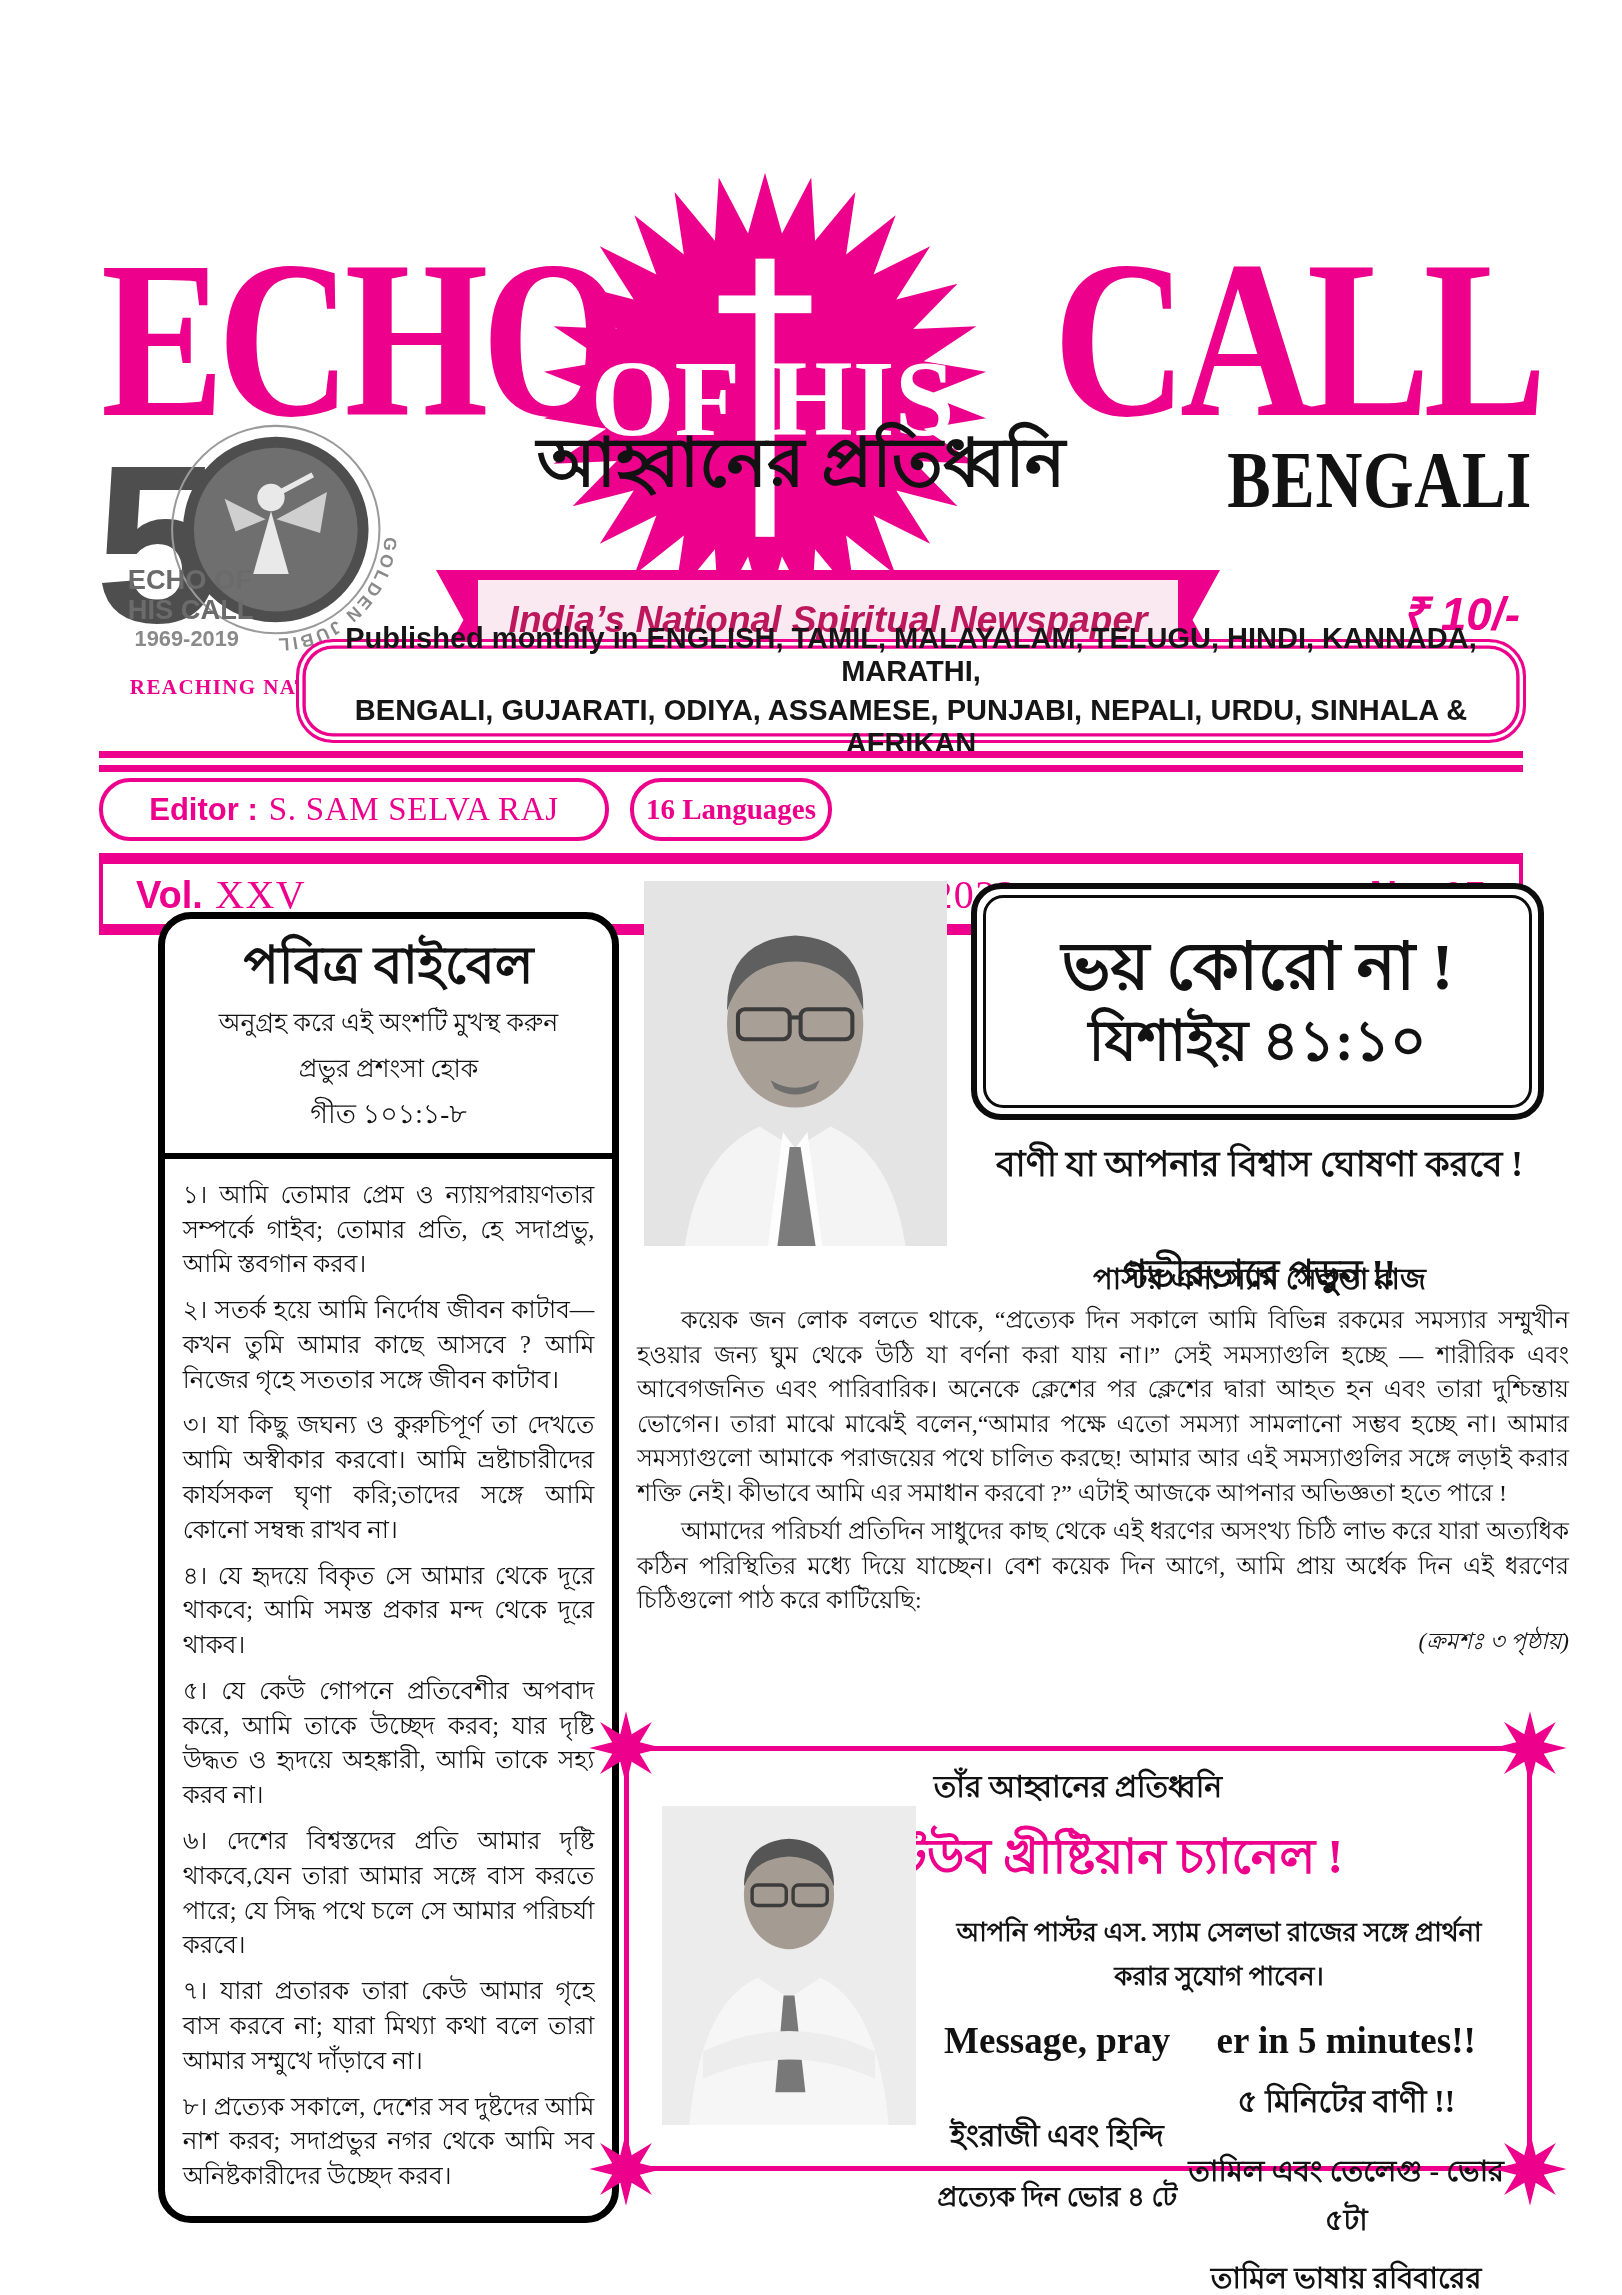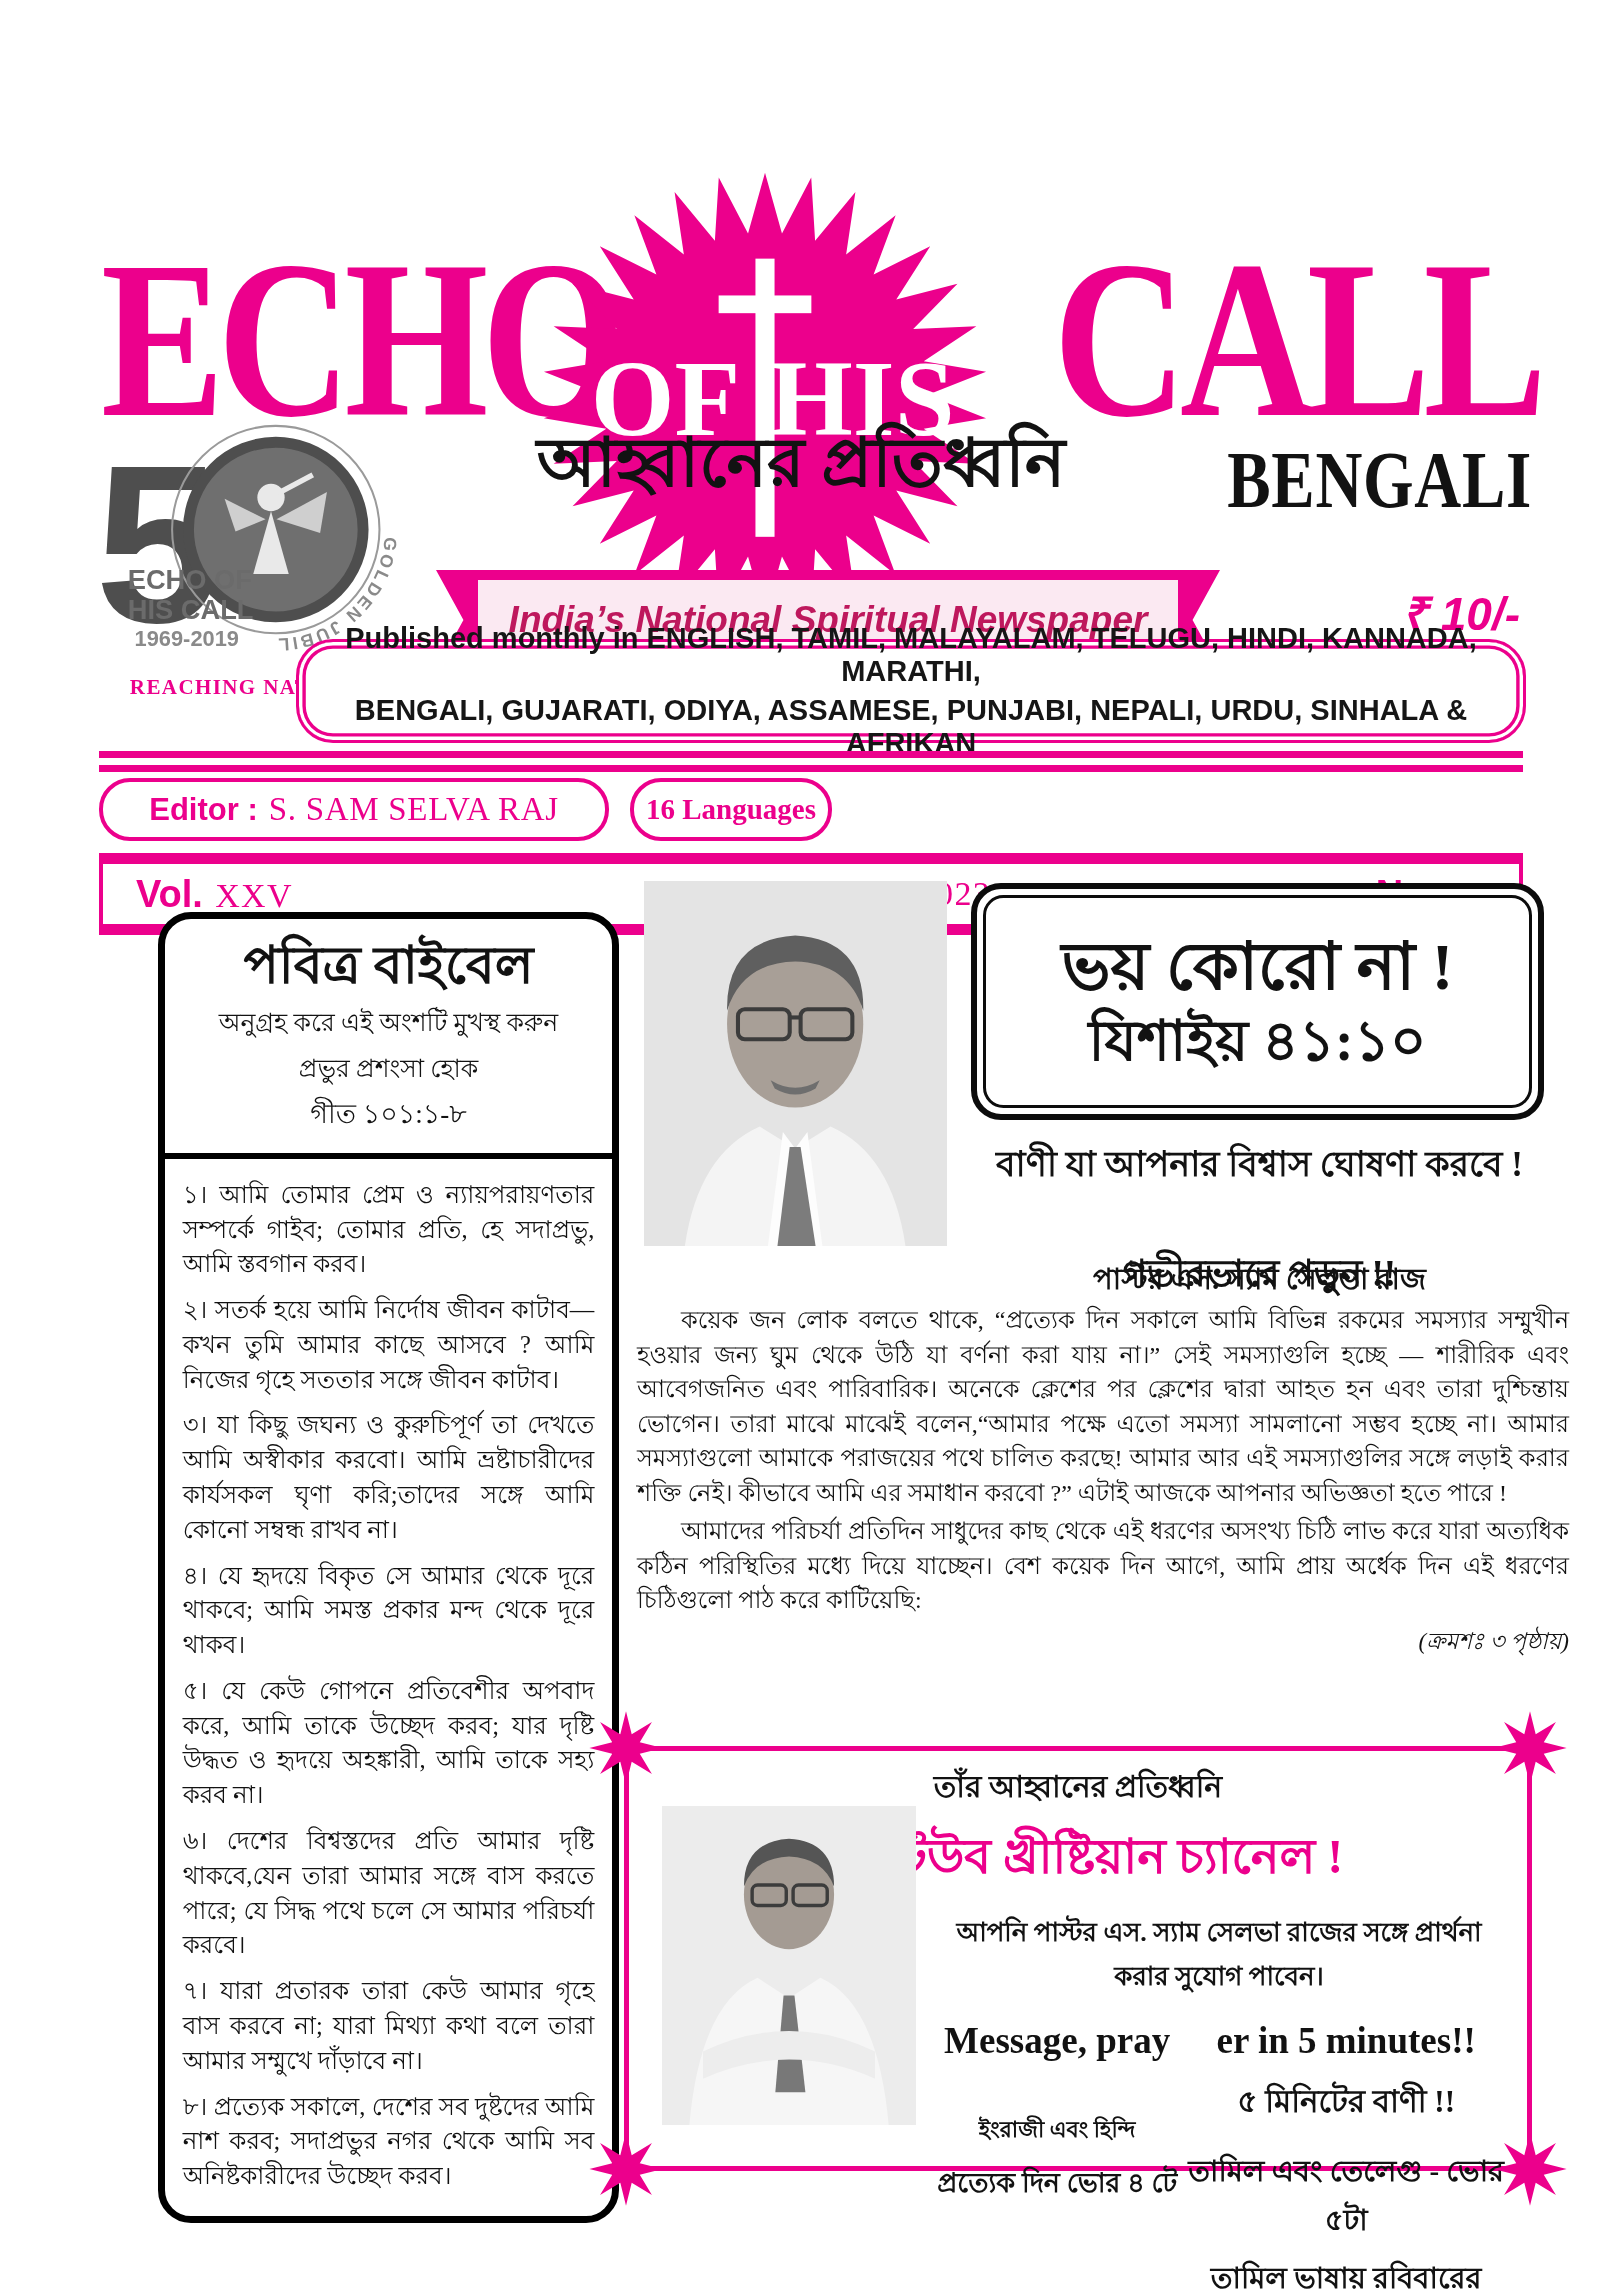--- a/index.html
+++ b/index.html
@@ -49,21 +49,21 @@
   .pill-lang{left:630px;top:778px;width:202px;}
   .pill-assoc{left:854px;top:778px;right:99px;}
   .pill .lbl{font-family:"Liberation Sans",sans-serif;font-weight:bold;color:var(--accent);font-size:31px;}
   .pill .nm{font-family:"Liberation Serif",serif;color:var(--accent);font-size:33px;letter-spacing:0.7px;}
   .pill .lang{font-family:"Liberation Serif",serif;font-weight:bold;color:var(--accent);font-size:29px;}
 
   .vol-bar{left:99px;right:99px;top:853px;height:60px;border:4.1px solid var(--accent);
            border-top-width:11px;border-bottom-width:11px;background:#fff;box-sizing:content-box;
            display:flex;align-items:center;justify-content:space-between;padding:0 33px;color:var(--accent);}
   .vol-bar .b{font-family:"Liberation Sans",sans-serif;font-weight:bold;font-size:38px;}
-  .vol-bar .s{font-family:"Liberation Serif",serif;font-size:34px;letter-spacing:1.4px;}
+  .vol-bar .s{font-family:"Liberation Serif",serif;font-size:40px;letter-spacing:1.4px;}
   .vb-group{display:flex;align-items:baseline;gap:12.3px;}
   .vb-month{display:flex;align-items:baseline;gap:31px;}
 
   
   .bible-box{left:158px;top:912px;width:461px;border:7.5px solid #000;border-radius:33px;background:#fff;box-sizing:border-box;}
   .bb-header{border-bottom:6.8px solid #000;padding:17.7px 12.3px 15px;text-align:center;}
   .bb-title{font-size:52px;font-weight:bold;line-height:1.1;}
   .bb-sub{font-size:25px;margin-top:12.3px;line-height:1.35;}
   .bb-ref{font-size:27px;margin-top:6.8px;}
   .bb-verses{padding:19px 17.7px 22px;font-size:24.5px;line-height:1.42;text-align:justify;}
@@ -97,21 +97,21 @@
   .cs-tl{left:-41px;top:-41px;} .cs-tr{right:-41px;top:-41px;}
   .cs-bl{left:-41px;bottom:-41px;} .cs-br{right:-41px;bottom:-41px;}
   .ad-top{margin-top:12.3px;text-align:center;font-size:30px;font-weight:bold;}
   .ad-title{margin-top:5.5px;text-align:center;font-size:48px;font-weight:bold;color:var(--accent);}
   .ad-line1{margin:13.6px 19px 0 301px;text-align:center;font-size:26px;font-weight:bold;}
   .ad-cols{display:flex;margin:19px 19px 0 301px;}
   .ad-colA{width:44%;text-align:center;}
   .ad-colB{width:56%;text-align:center;}
   .msg-en{font-family:"Liberation Serif",serif;font-weight:bold;font-size:37px;}
   .ad-bani{font-size:31px;font-weight:bold;margin-top:15px;}
-  .ad-eng{font-size:22px;font-weight:bold;margin-top:50px;}
+  .ad-eng{font-size:30px;font-weight:bold;margin-top:50px;}
   .ad-daily{font-size:27px;font-weight:bold;margin-top:12.3px;}
   .ad-tt{font-size:29px;font-weight:bold;margin-top:19px;}
   .ad-sun{font-size:29px;font-weight:bold;margin-top:8.2px;}
   .portrait-small{position:absolute;left:33px;top:55px;width:254px;height:319px;}
 </style>
 </head>
 <body>
 
 <div id="page">
 

